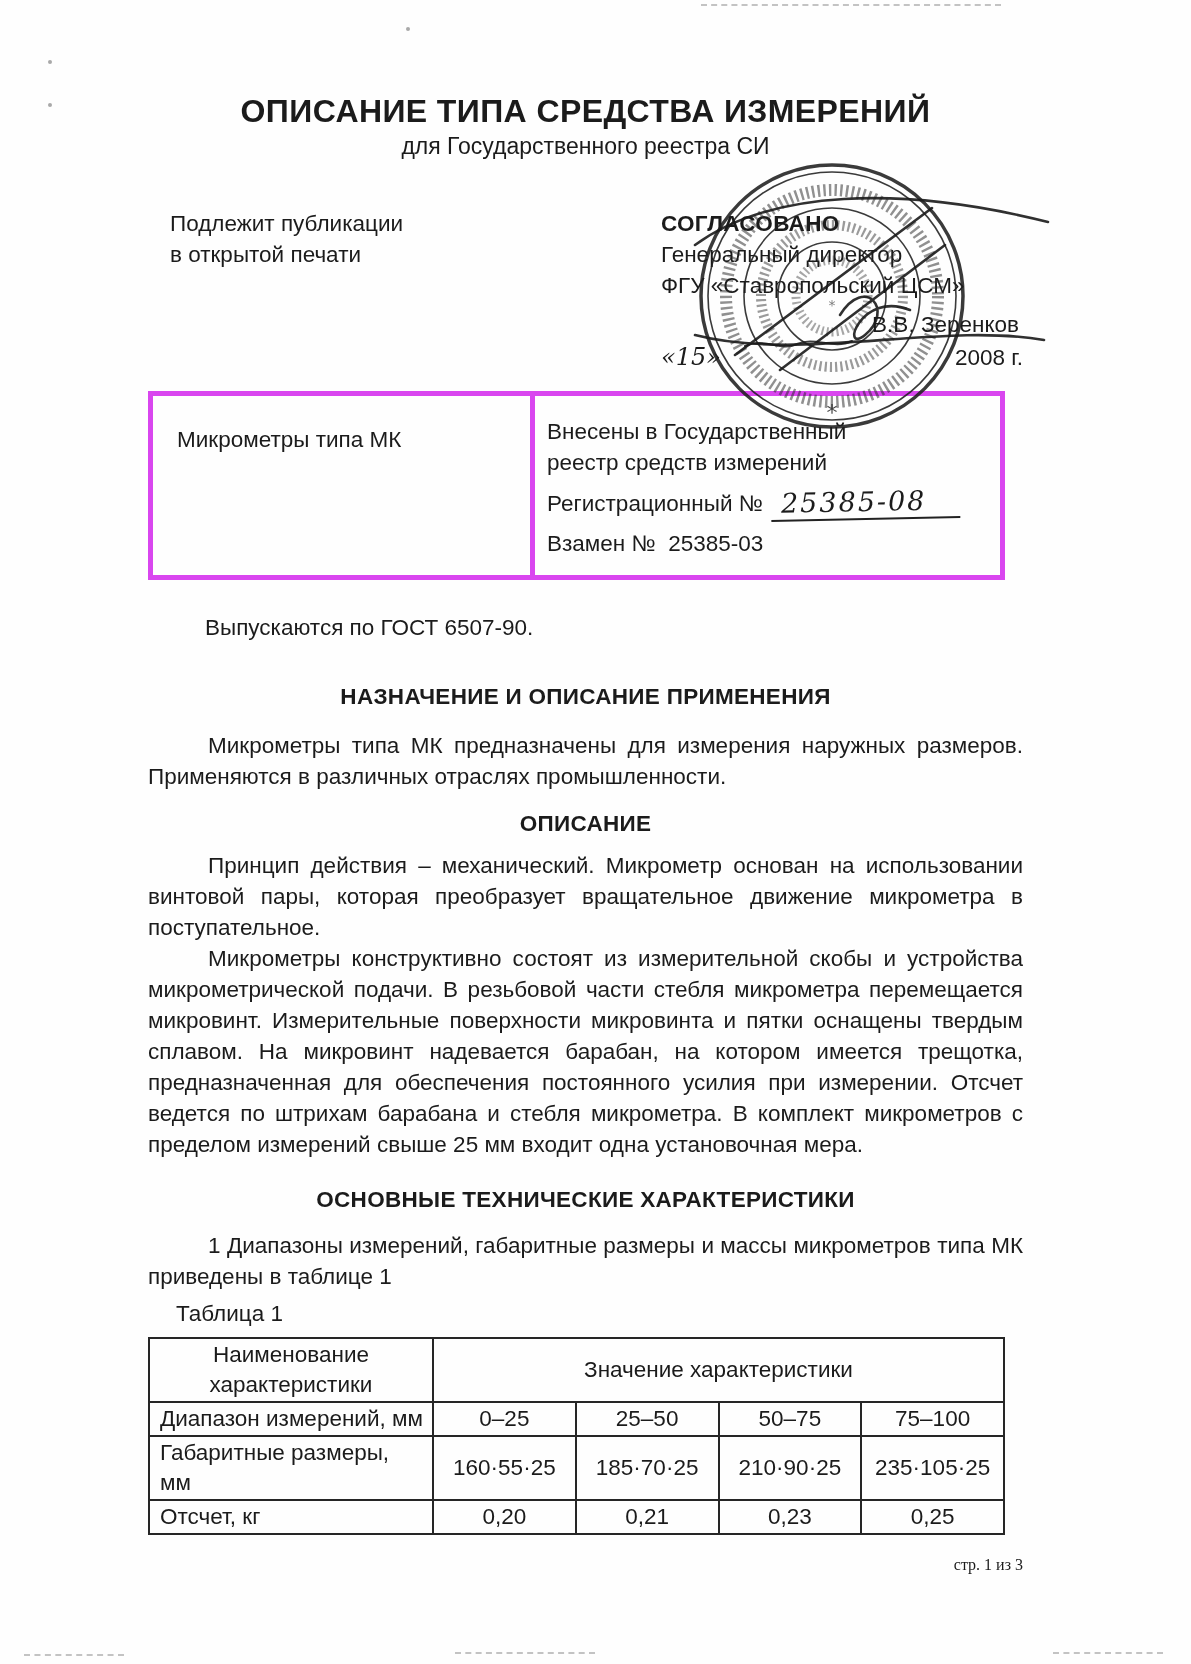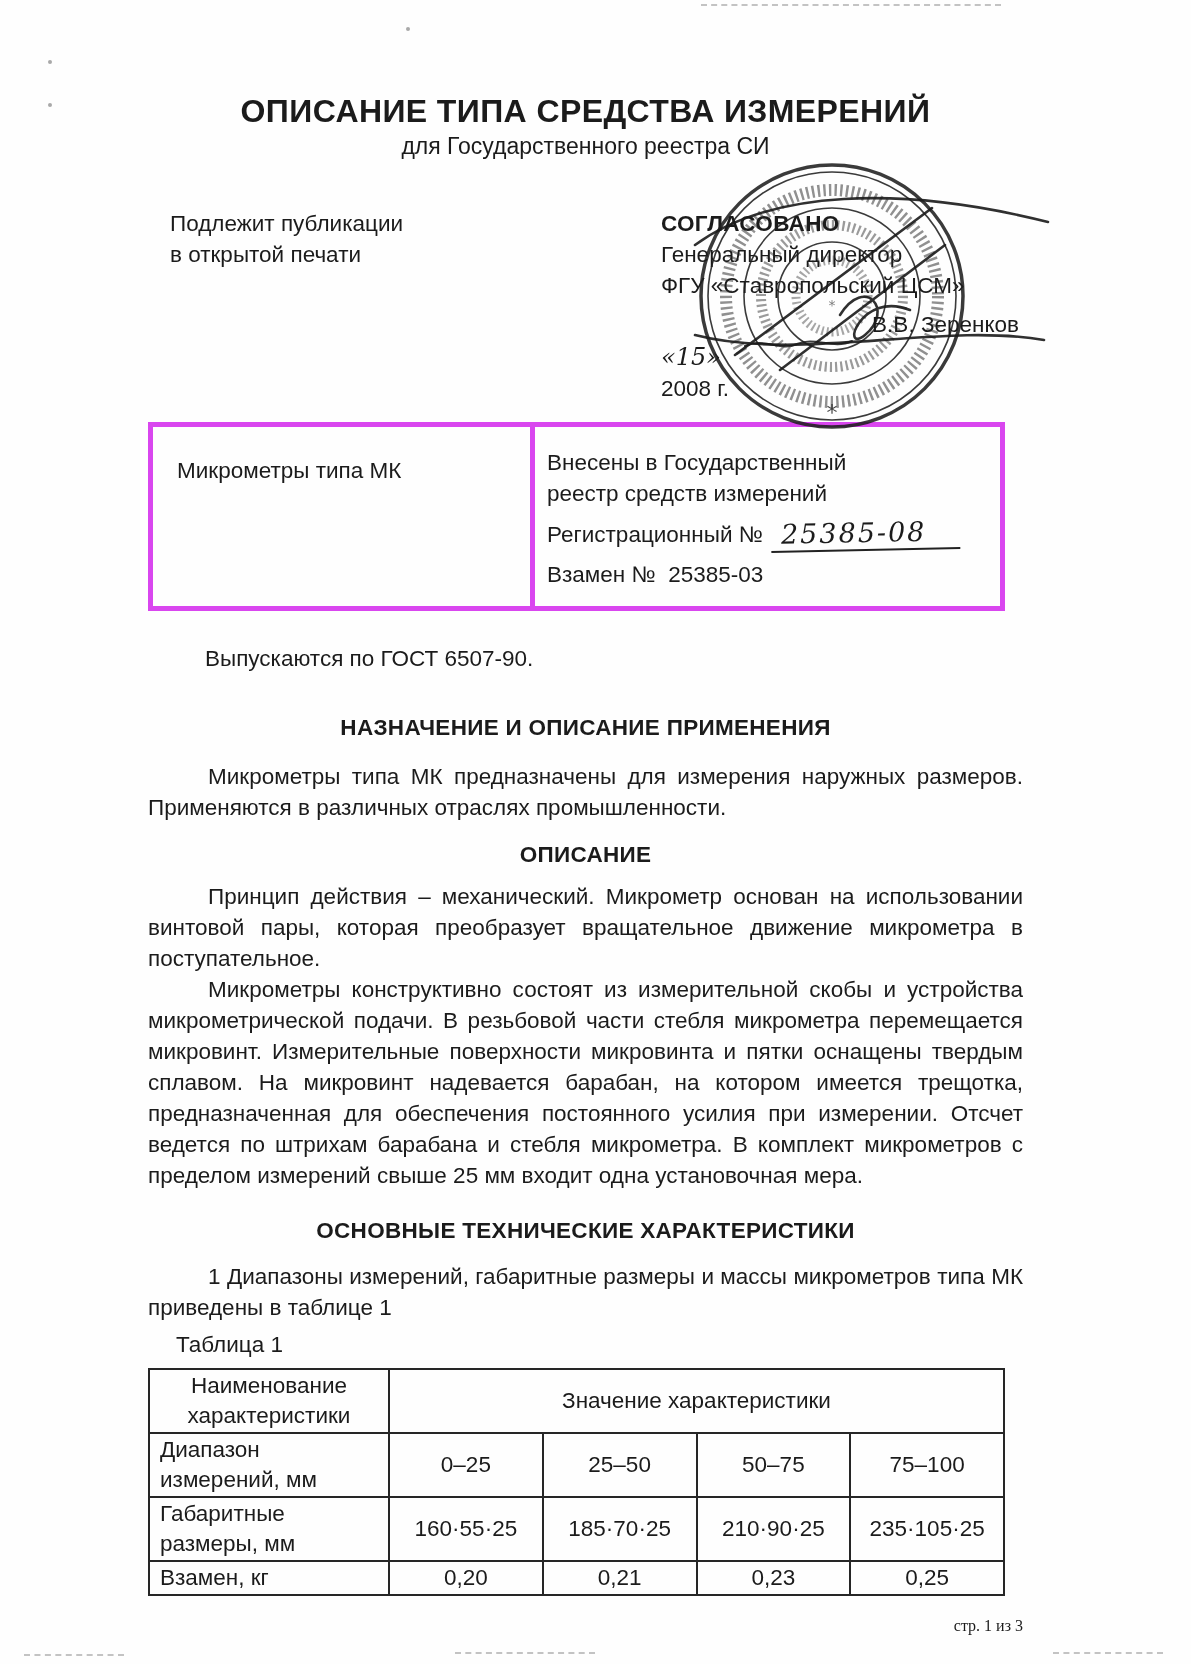--- a/index.html
+++ b/index.html
@@ -19,21 +19,21 @@
   .content { padding: 96px 168px 0 148px; }
 
   .title { text-align: center; font-size: 32px; font-weight: bold; letter-spacing: .4px; line-height: 30px; }
   .subtitle { text-align: center; font-size: 23px; margin-top: 5px; }
 
   .approval-row { display: flex; margin-top: 46px; }
   .pub-note { margin-left: 22px; }
   .approval { margin-left: auto; width: 362px; }
   .agreed { font-weight: bold; letter-spacing: .3px; }
   .signer-row { text-align: right; margin-top: 8px; padding-right: 4px; }
-  .date-row { display: flex; justify-content: space-between; align-items: baseline; margin-top: 2px; flex-direction: column; }
+  .date-row { display: flex; justify-content: space-between; align-items: baseline; margin-top: 2px; }
 
   .hand { font-family: "DejaVu Serif", serif; font-style: italic; }
   .hand-day { font-size: 24px; }
 
   .reg-box { width: 857px; border-collapse: collapse; table-layout: fixed; margin-top: 18px; }
   .reg-box td { border: 5px solid #d946ef; vertical-align: top; }
   .reg-left { width: 382px; padding: 28px 10px 10px 24px; }
   .reg-right { padding: 20px 12px 16px 12px; }
   .reg-line { margin-top: 8px; white-space: nowrap; }
   .reg-number {
@@ -50,21 +50,21 @@
   .h-purpose { margin-top: 38px; margin-bottom: 18px; }
   .h-desc { margin-top: 16px; margin-bottom: 11px; }
   .h-specs { margin-top: 24px; margin-bottom: 15px; }
 
   .para { text-align: justify; text-indent: 60px; }
 
   .table-caption { margin-top: 6px; margin-left: 28px; margin-bottom: 8px; }
 
   .spec-table { width: 857px; border-collapse: collapse; table-layout: fixed; text-align: center; }
   .spec-table td { border: 2px solid #262626; padding: 1px 6px; line-height: 30px; }
-  .spec-table .c-name { width: 240px; }
+  .spec-table .c-name { width: 284px; }
   .spec-table .row-name { text-align: left; padding-left: 10px; }
 
   .footer { margin-top: 14px; text-align: right; font-family: "Liberation Serif", "DejaVu Serif", serif; font-size: 16px; }
 
   .stamp-overlay { position: absolute; left: 640px; top: 150px; z-index: 3; pointer-events: none; }
 
   .artifact { position: absolute; z-index: 1; }
   .a-dash { border-top: 2px dashed #c3c3c3; height: 0; }
   .a-dot { width: 4px; height: 4px; border-radius: 50%; background: #a9a9a9; }
 </style>
@@ -183,21 +183,21 @@
         <td>75–100</td>
       </tr>
       <tr>
         <td class="c-name row-name">Габаритные размеры, мм</td>
         <td>160·55·25</td>
         <td>185·70·25</td>
         <td>210·90·25</td>
         <td>235·105·25</td>
       </tr>
       <tr>
-        <td class="c-name row-name">Взамен, кг</td>
+        <td class="c-name row-name">Отсчет, кг</td>
         <td>0,20</td>
         <td>0,21</td>
         <td>0,23</td>
         <td>0,25</td>
       </tr>
     </tbody>
       </table>
 
     <div class="footer">стр. 1 из 3</div>
 

